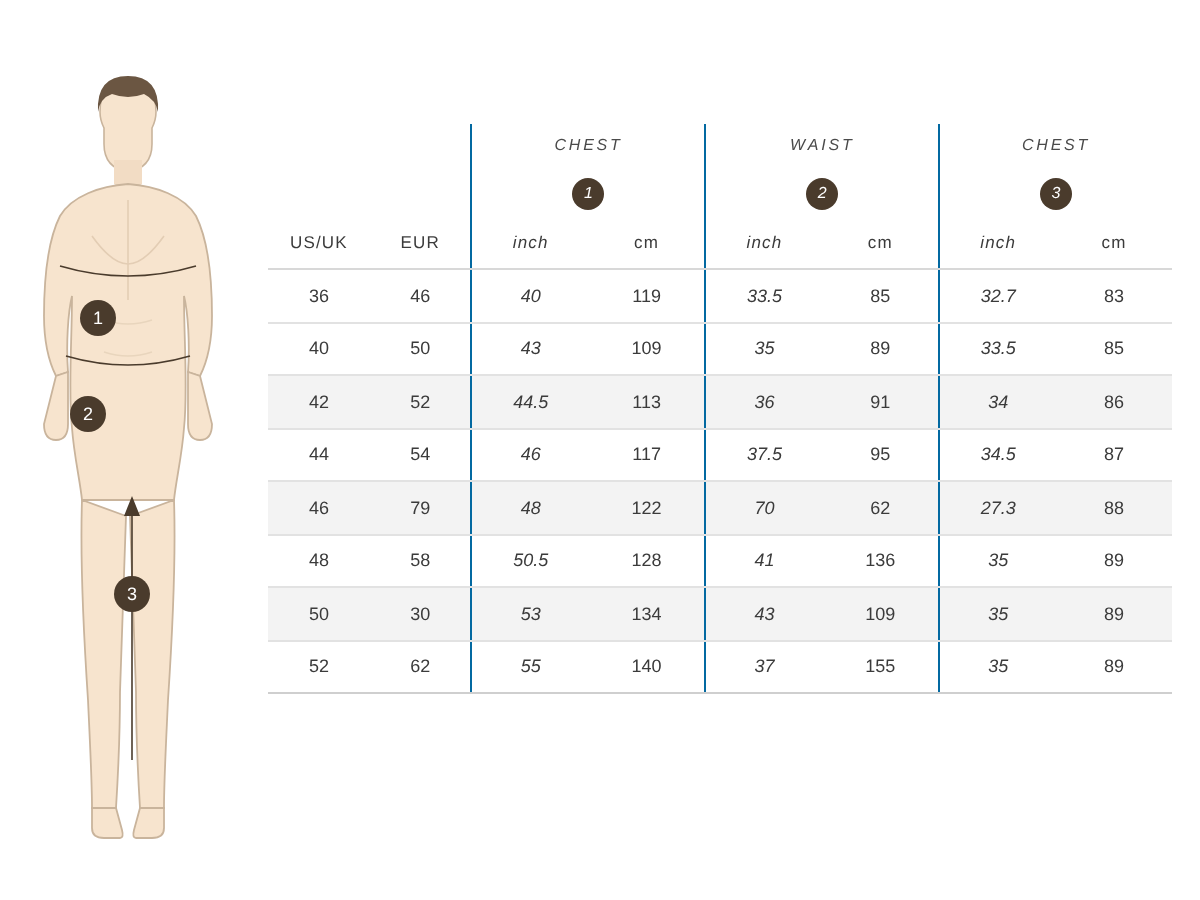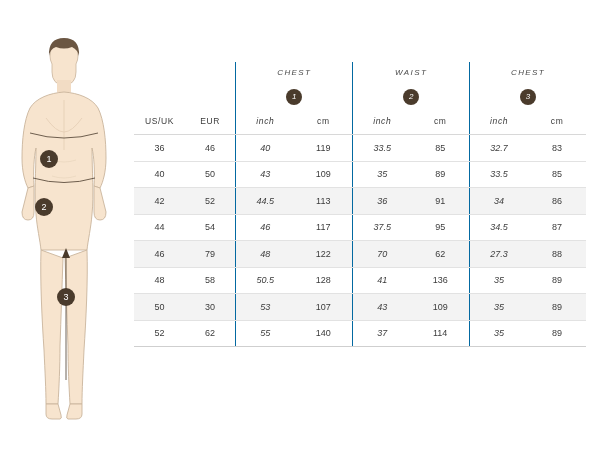--- a/index.html
+++ b/index.html
@@ -276,33 +276,33 @@
         <td>128</td>
         <td class="grp-border-left">41</td>
         <td>136</td>
         <td class="grp-border-left">35</td>
         <td>89</td>
       </tr>
       <tr class="data-row alt">
         <td class="bold">50</td>
         <td class="bold">30</td>
         <td class="grp-border-left">53</td>
-        <td>107</td>
+        <td>134</td>
         <td class="grp-border-left">43</td>
         <td>109</td>
         <td class="grp-border-left">35</td>
         <td>89</td>
       </tr>
       <tr class="data-row last">
         <td class="bold">52</td>
         <td class="bold">62</td>
         <td class="grp-border-left">55</td>
         <td>140</td>
         <td class="grp-border-left">37</td>
-        <td>114</td>
+        <td>155</td>
         <td class="grp-border-left">35</td>
         <td>89</td>
       </tr>
     </tbody>
       </table>
   </div>
 
 </div>
 
 </body></html>

